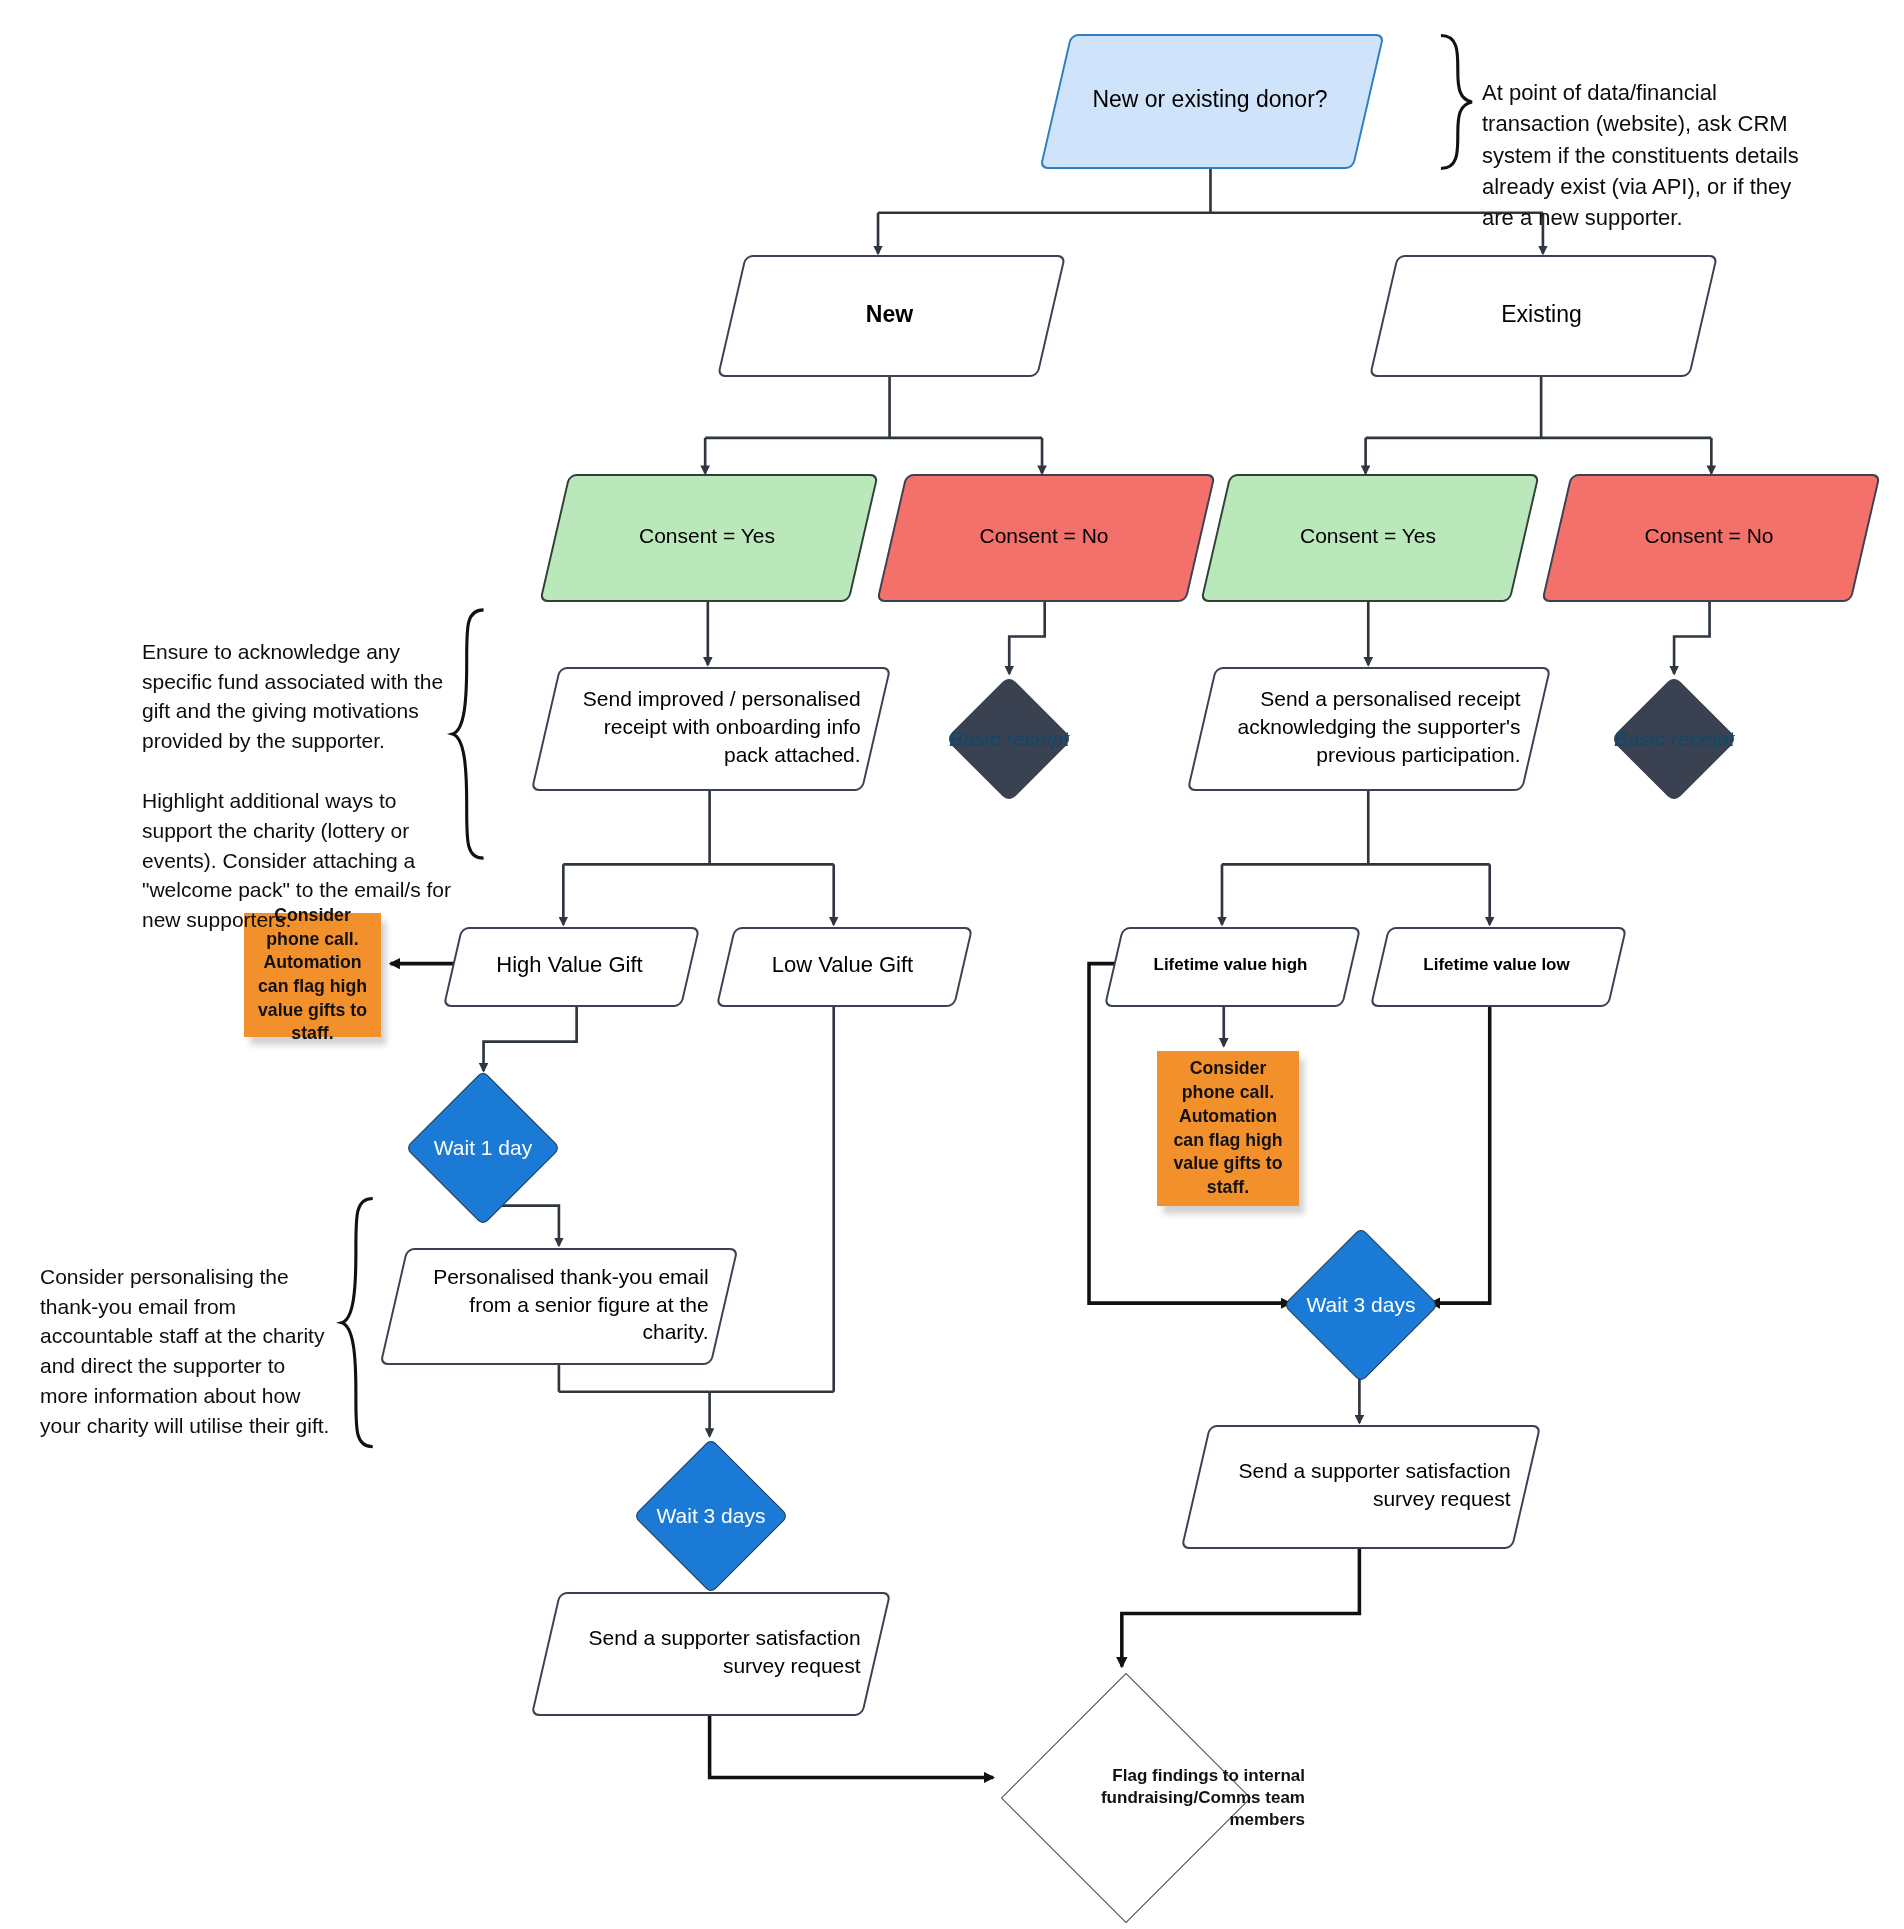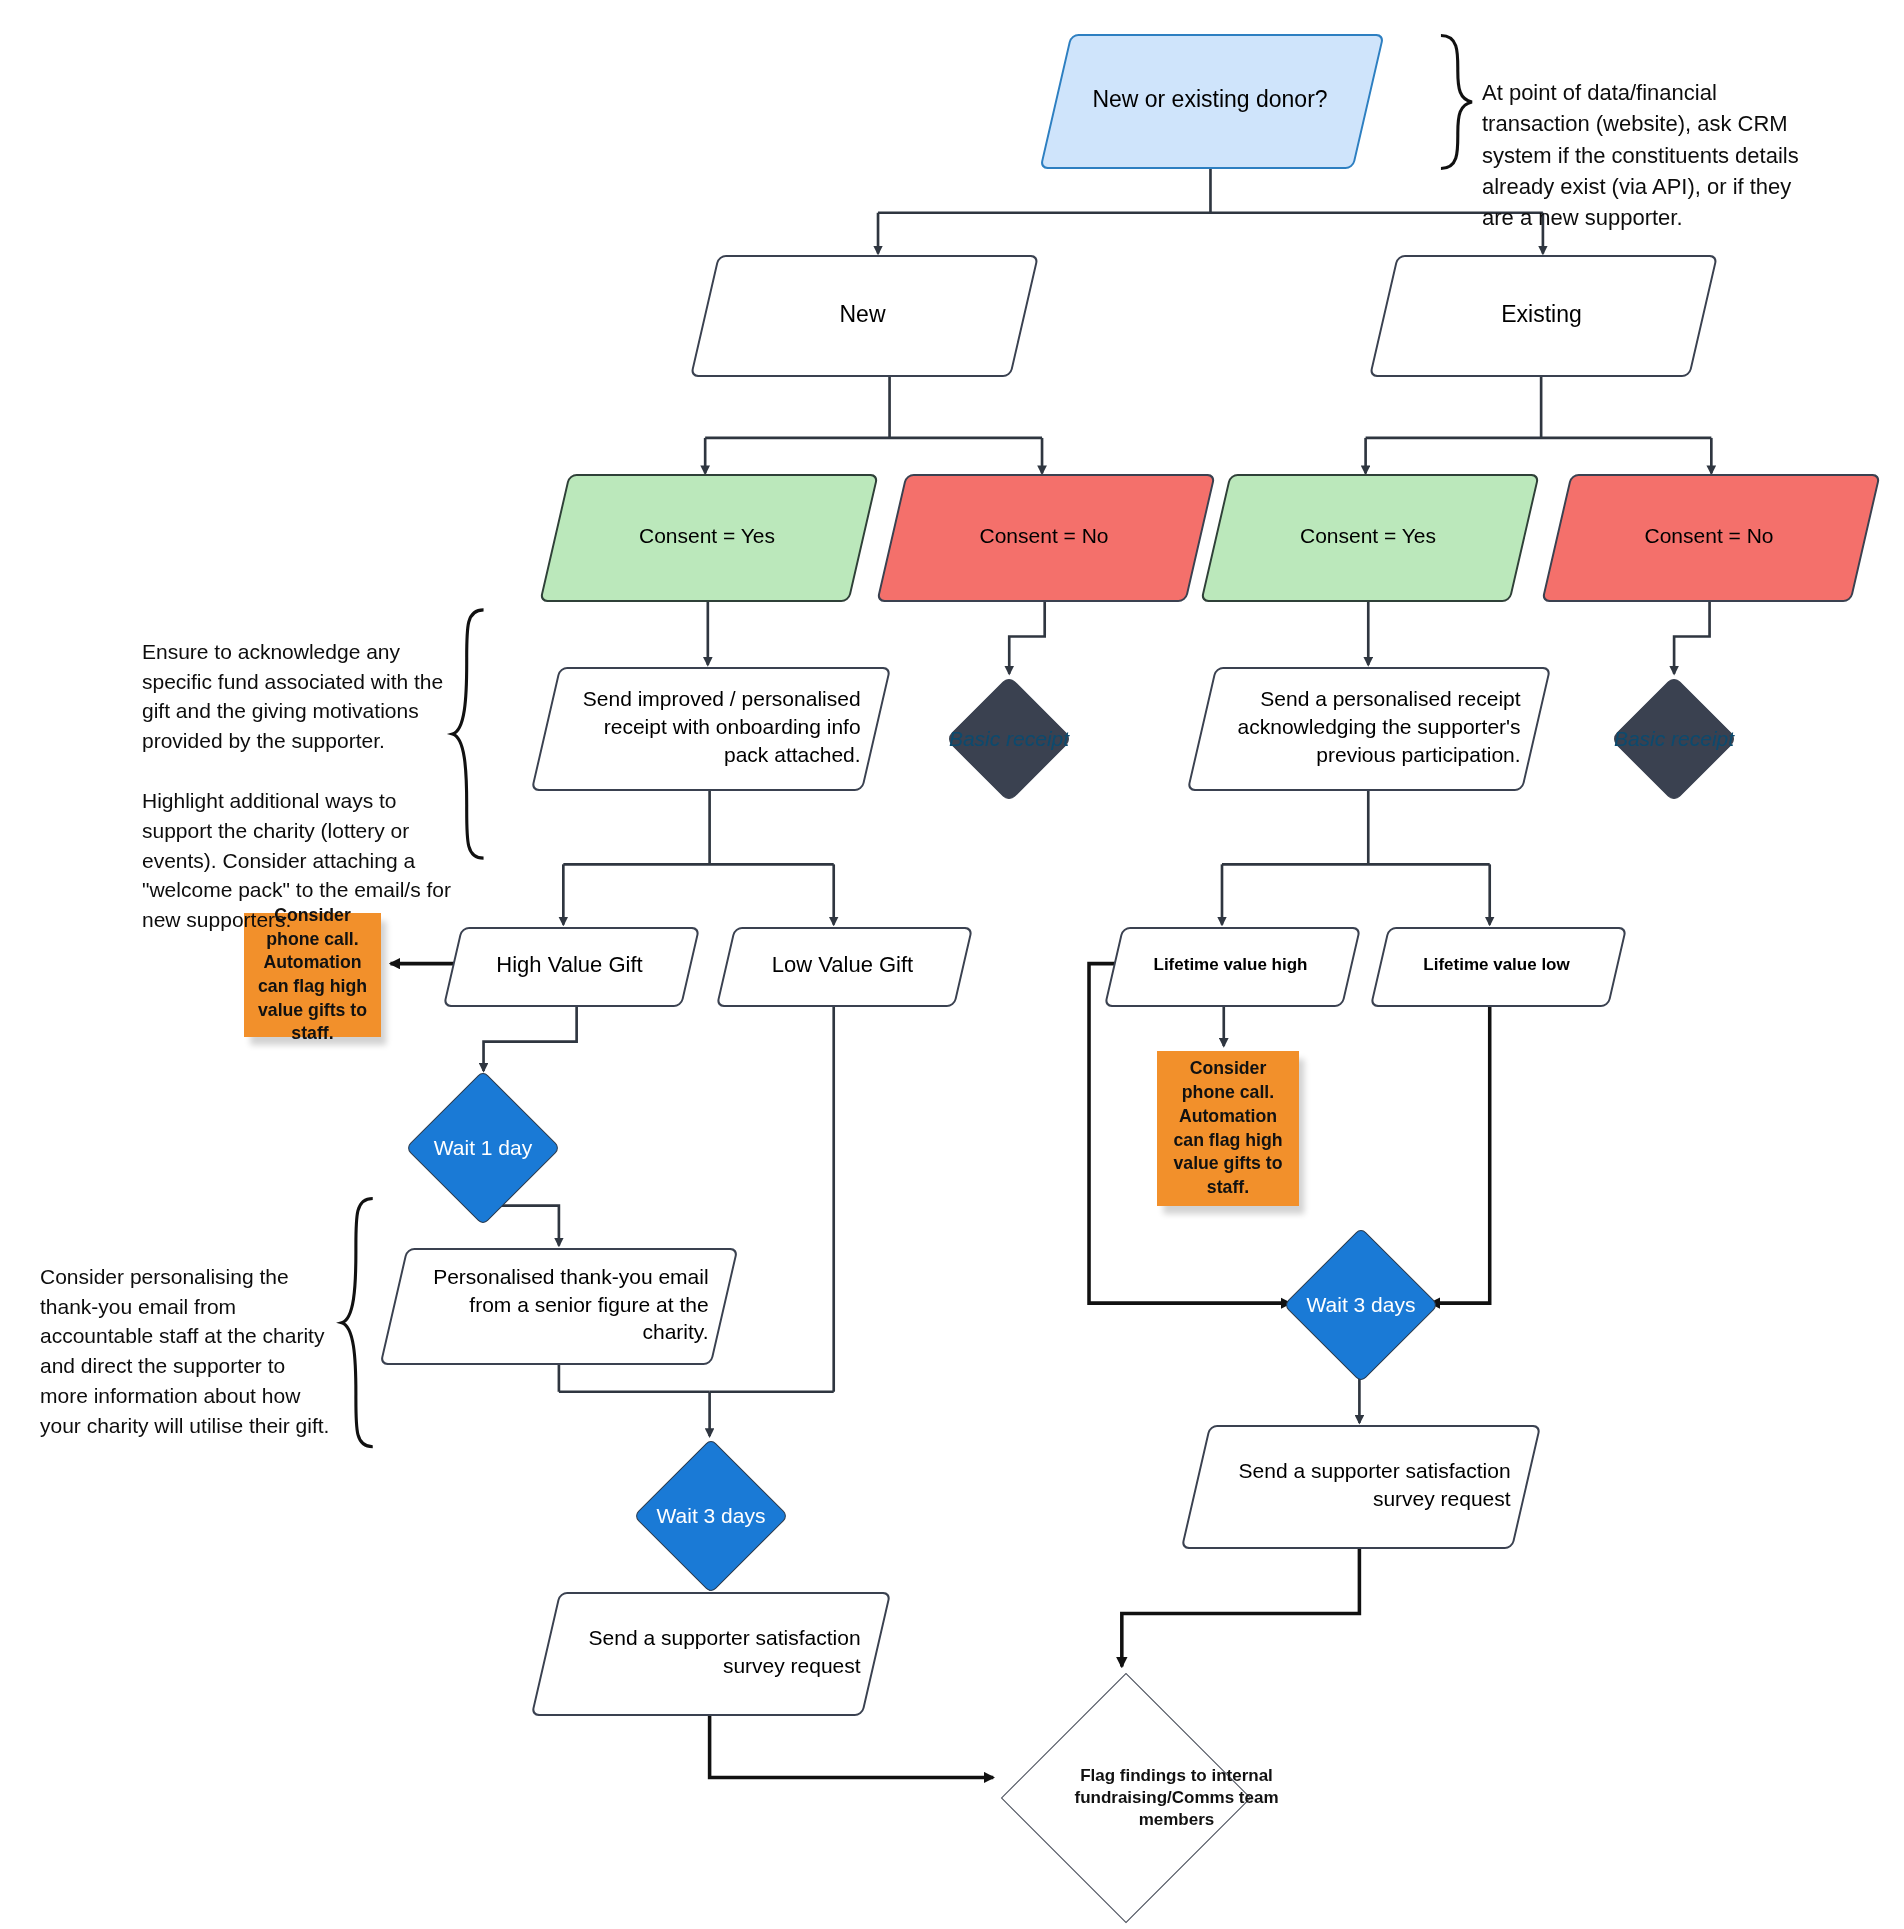--- a/index.html
+++ b/index.html
@@ -121,21 +121,21 @@
       <path d="M545,688 C525,688 526,708 526,748 C526,788 524,824 510,828 C524,832 526,868 526,908 C526,948 525,968 545,968"></path>
       <path d="M420,1352 C400,1352 401,1372 401,1412 C401,1452 399,1488 385,1492 C399,1496 401,1532 401,1572 C401,1612 400,1632 420,1632"></path>
     </g>
   </svg>
 
   <div class="node para start t26" style="left:1055px;top:34px;width:310px;height:131px;">
     <div class="skew"></div>
     <div class="lbl">New or existing donor?</div>
   </div>
 
-  <div class="node para t26" style="left:704px;top:255px;width:317px;height:118px;">
+  <div class="node para t26" style="left:731px;top:255px;width:317px;height:118px;font-weight:bold;">
     <div class="skew"></div>
     <div class="lbl">New</div>
   </div>
 
   <div class="node para t26" style="left:1383px;top:255px;width:317px;height:118px;">
     <div class="skew"></div>
     <div class="lbl">Existing</div>
   </div>
 
   <div class="node para green t24" style="left:554px;top:474px;width:306px;height:124px;">
@@ -223,21 +223,21 @@
     <div class="lbl">Wait 3 days</div>
   </div>
 
   <div class="node para t24" style="left:1195px;top:1425px;width:328px;height:120px;">
     <div class="skew"></div>
     <div class="lbl">Send a supporter satisfaction survey request</div>
   </div>
 
   <div class="diamond plain t23" style="left:997px;top:1669px;width:257px;height:257px;">
     <div class="dia" style="width:177px;height:177px;"></div>
-    <div class="lbl" style="padding:0 51px;">Flag findings to internal fundraising/Comms team members</div>
+    <div class="lbl" style="padding:0 51px;text-align:right;">Flag findings to internal fundraising/Comms team members</div>
   </div>
 
   <div class="sticky t20" style="left:244px;top:913px;width:137px;height:124px;">
     <span>Consider phone call. Automation can flag high value gifts to staff.</span>
   </div>
 
   <div class="sticky t20" style="left:1157px;top:1051px;width:142px;height:155px;">
     <span>Consider phone call. Automation can flag high value gifts to staff.</span>
   </div>
 

